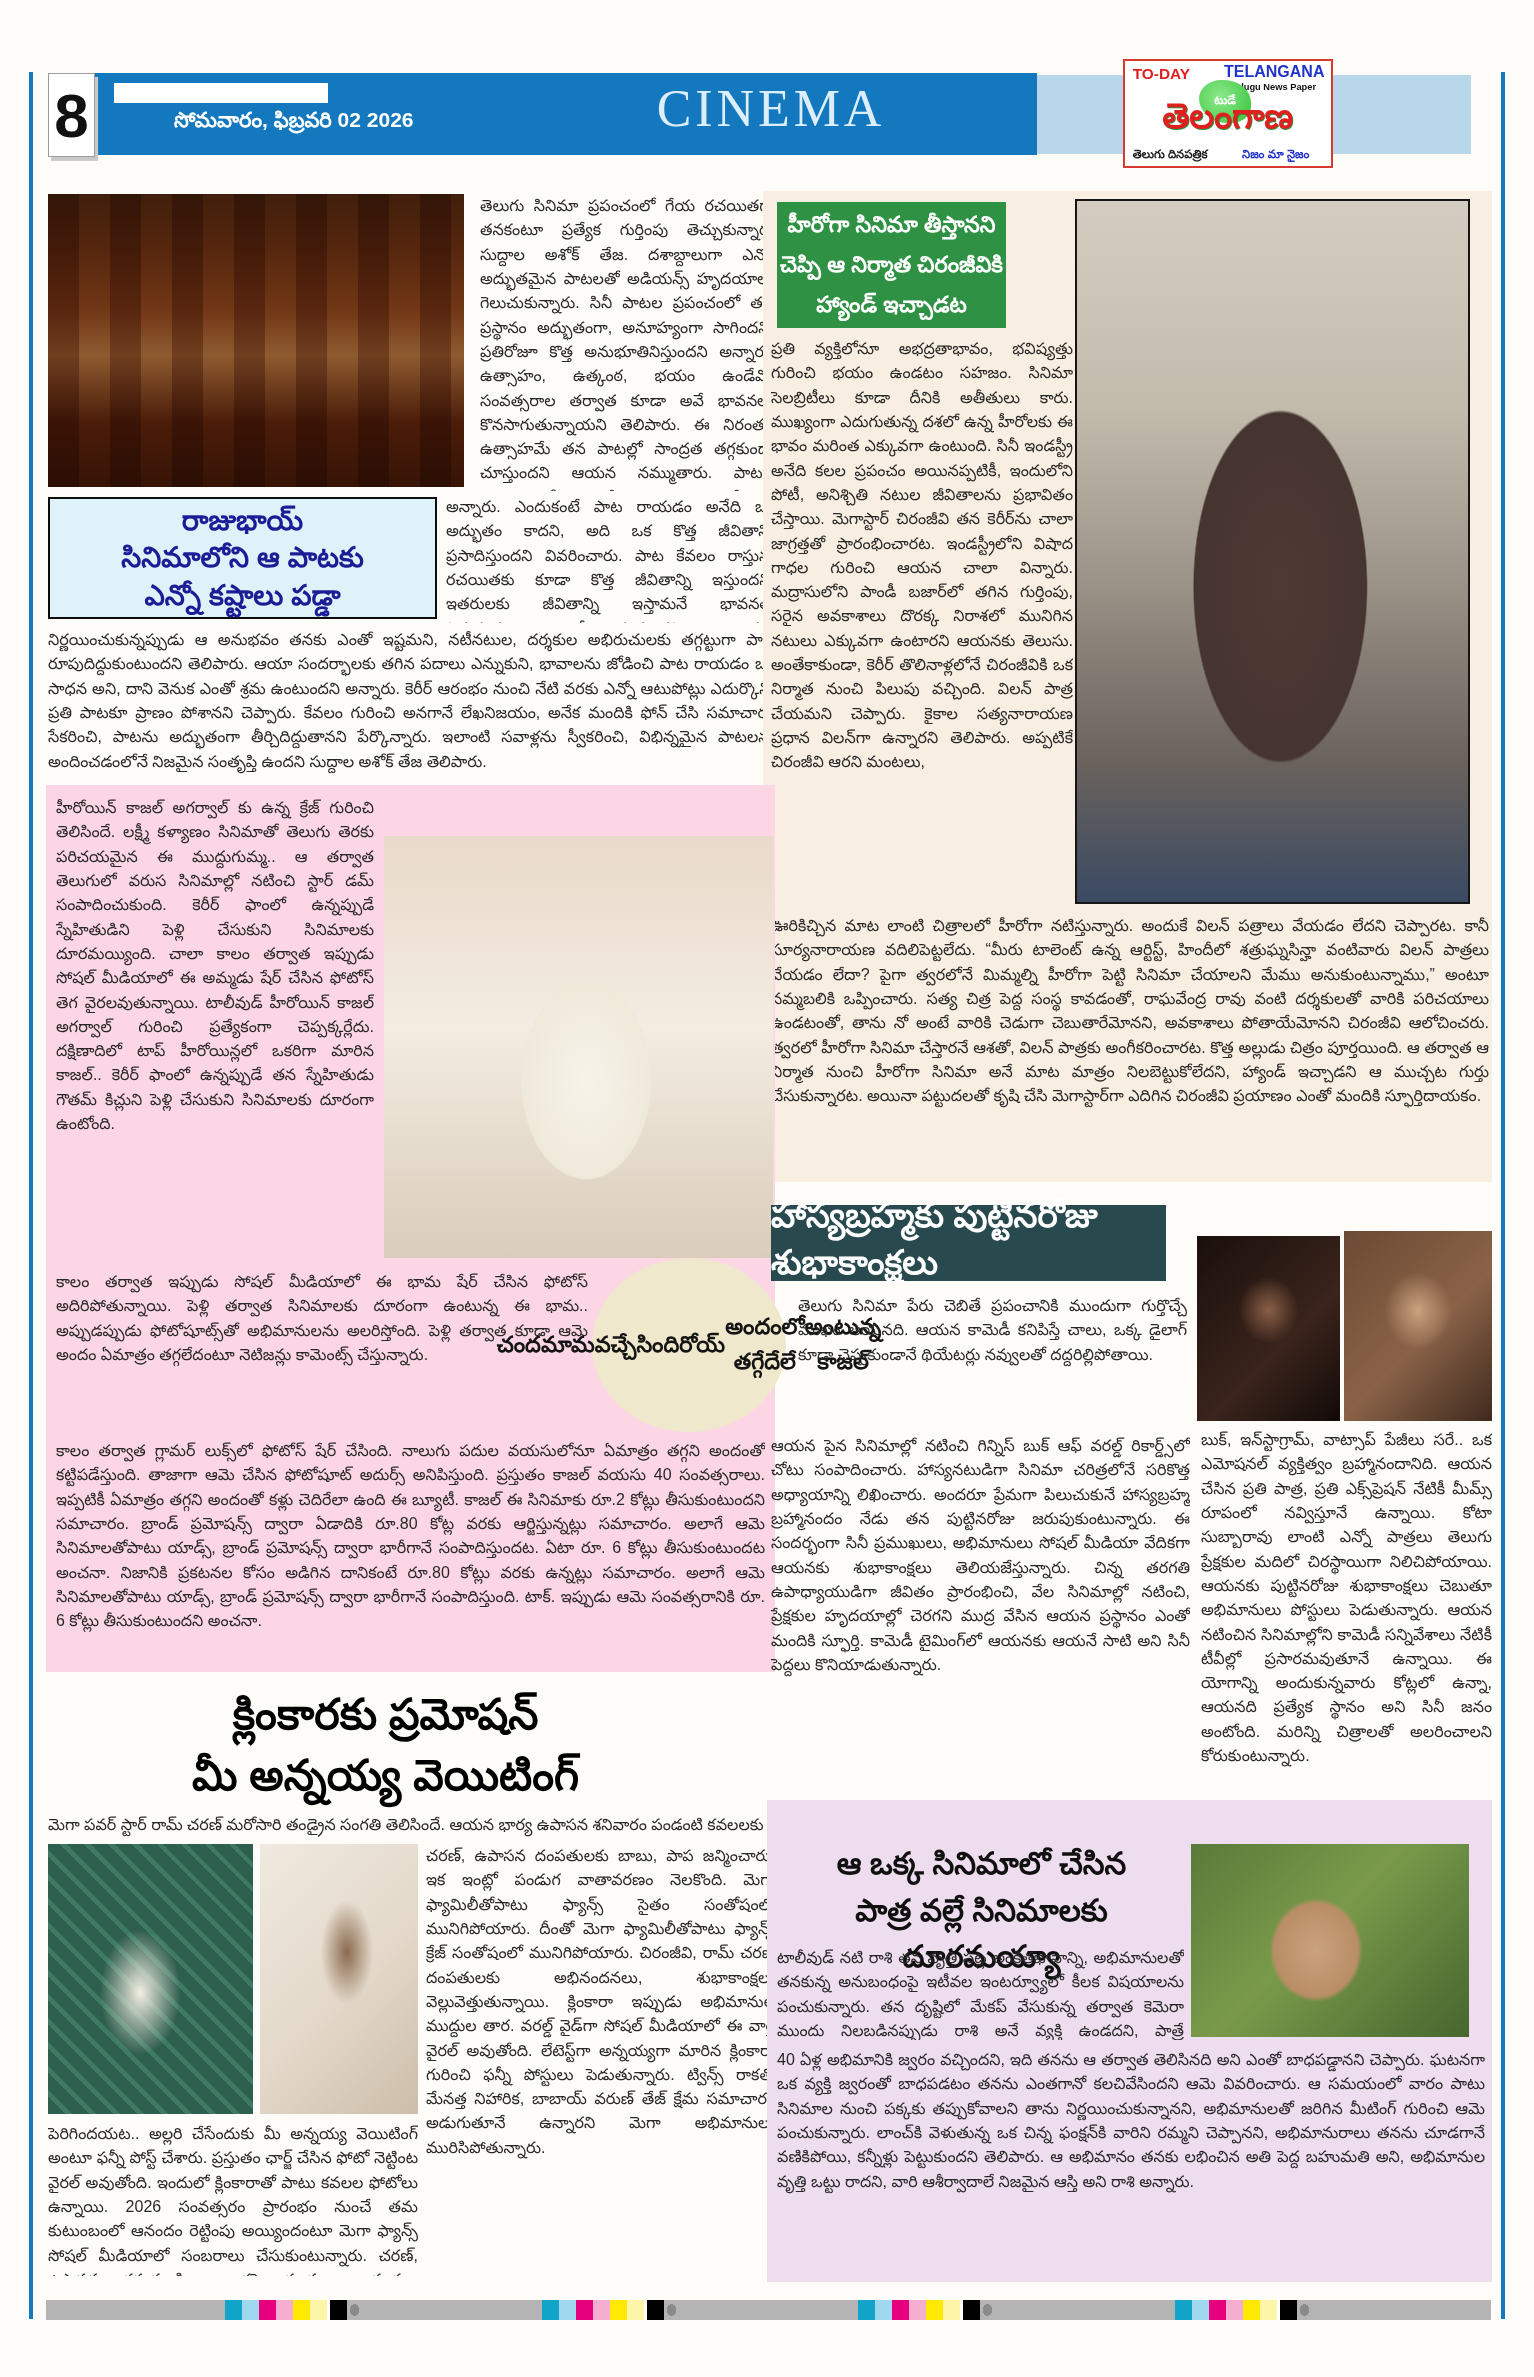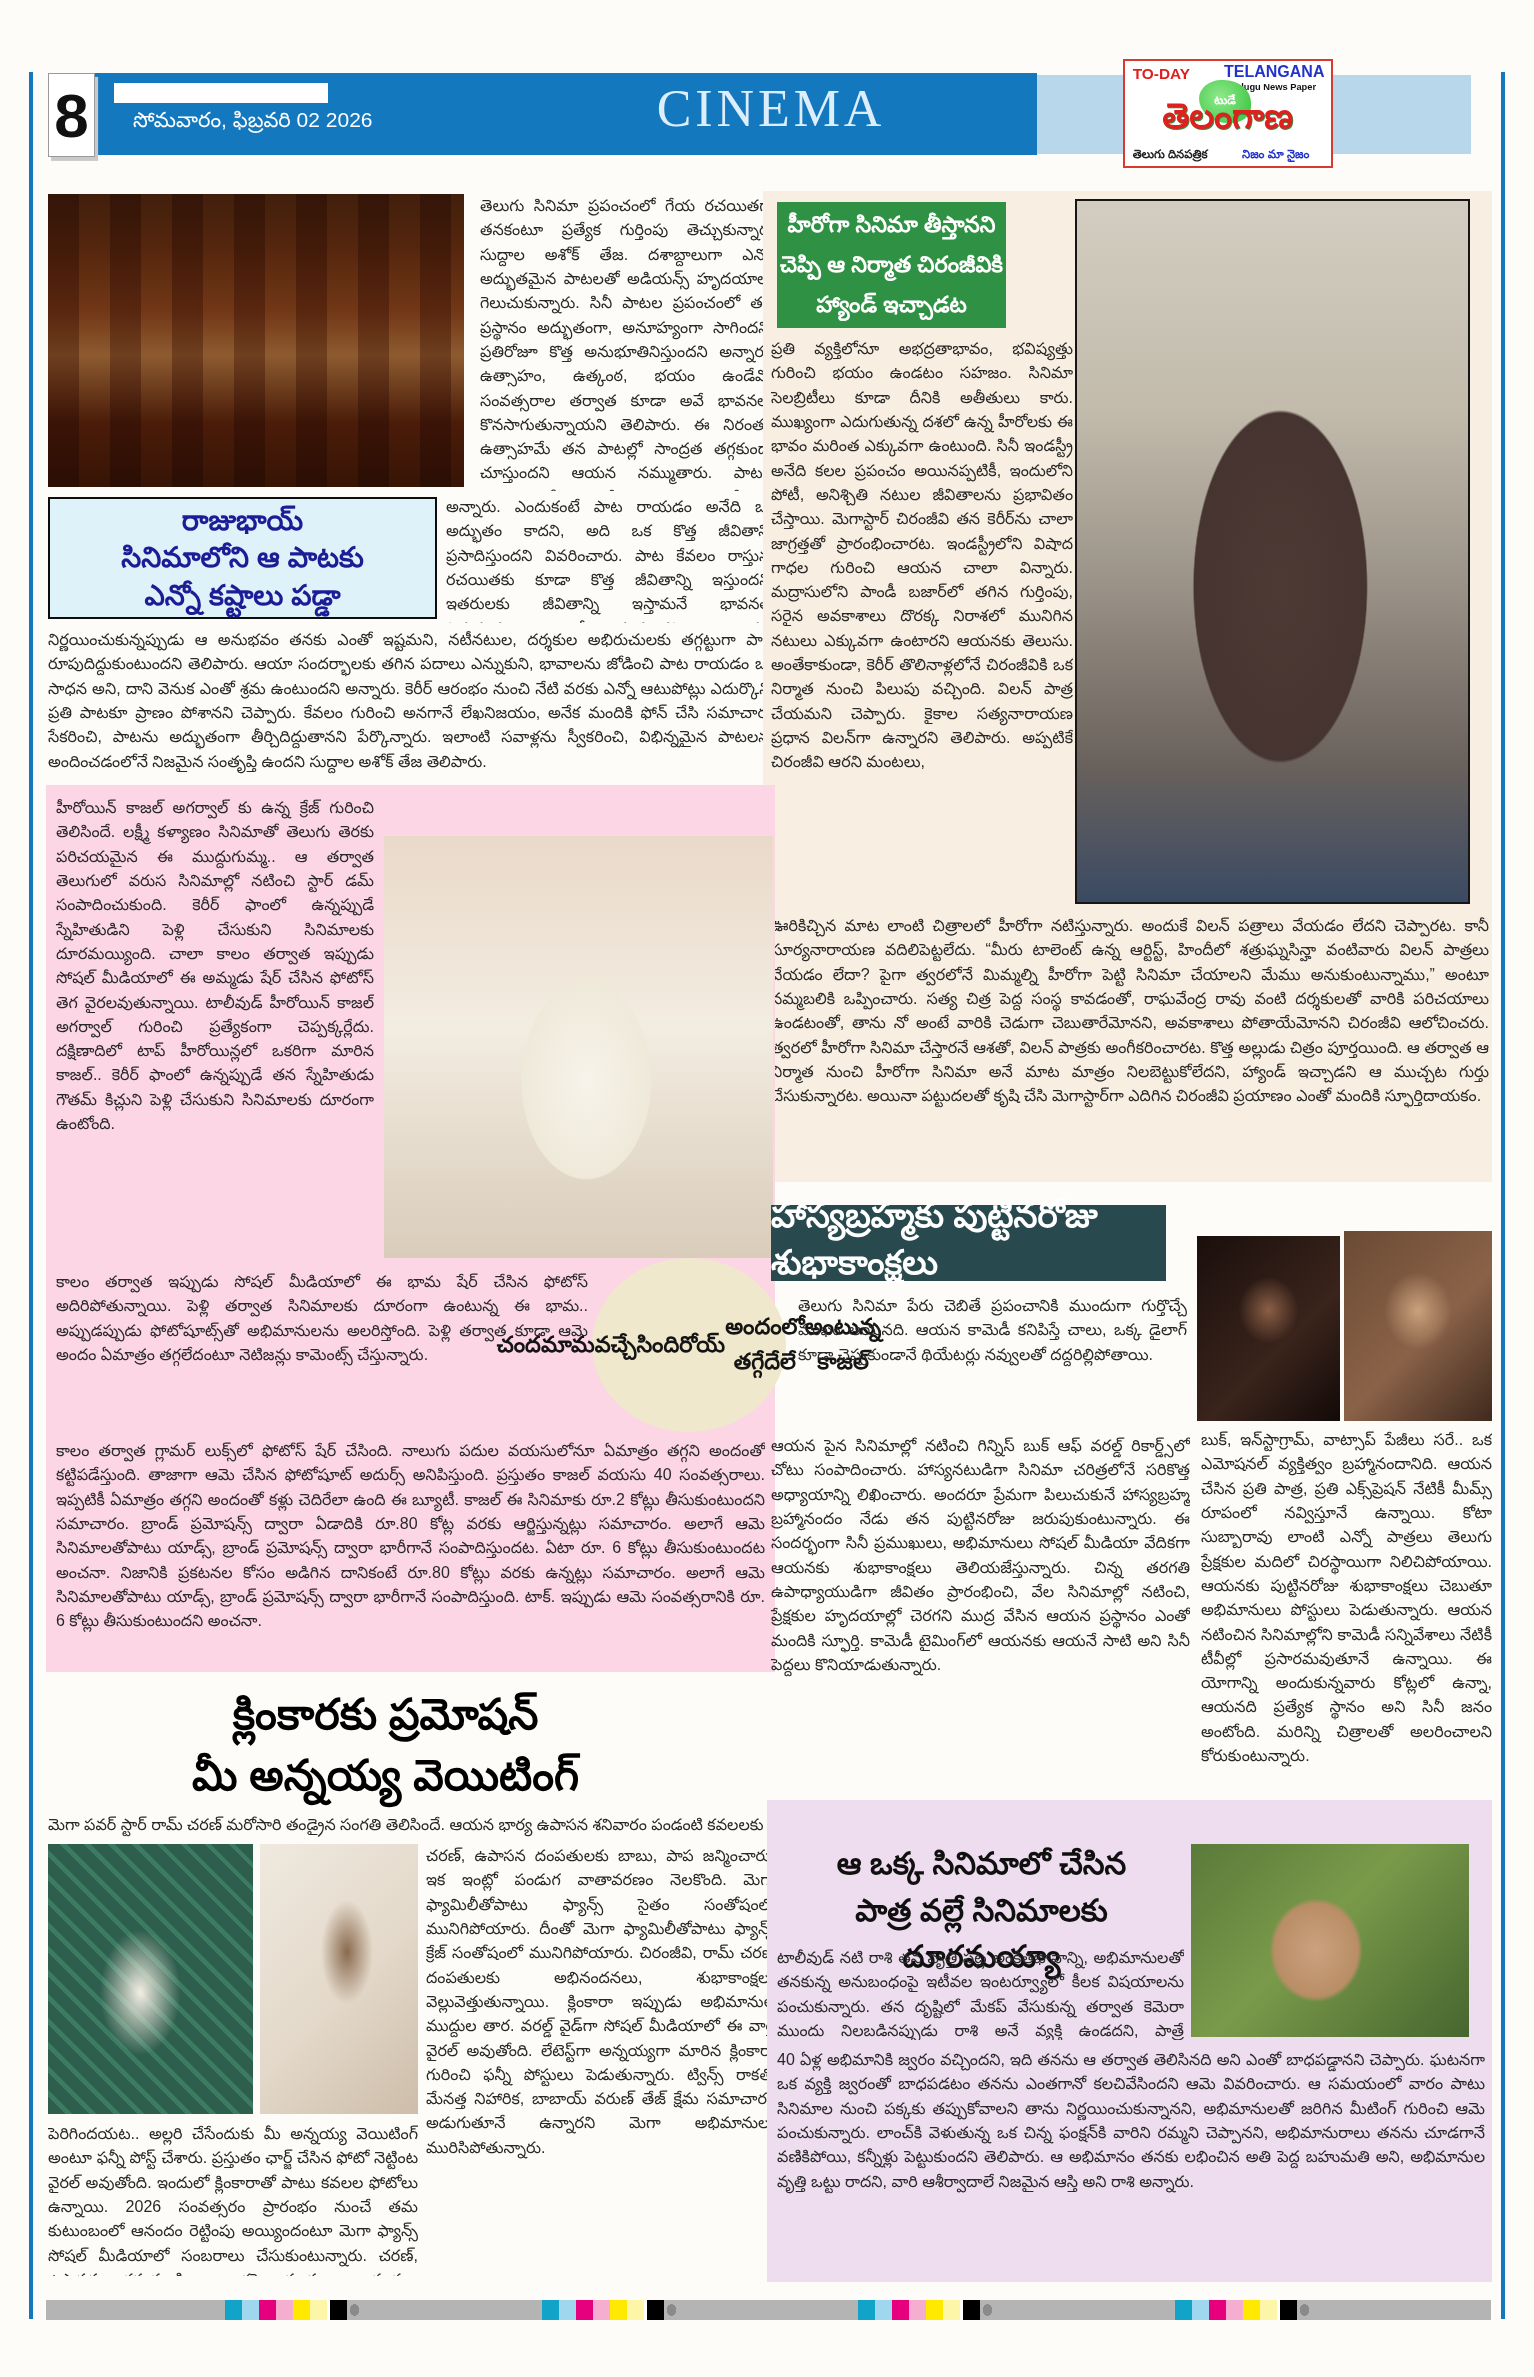--- a/index.html
+++ b/index.html
@@ -8,21 +8,21 @@
   .abs{position:absolute;}
   .body-text{font-size:16px;line-height:1.52;color:#282828;text-align:justify;overflow:hidden;}
   .photo{overflow:hidden;}
   
   .edge-line{width:3.9px;background:#1478be;}
   .numbox{background:#fff;border:0.8px solid #9a9a9a;box-shadow:3.1px 3.9px 0 #c9c9c9;
           display:flex;align-items:center;justify-content:center;
           font-size:62px;font-weight:bold;color:#111;font-family:"Liberation Sans",sans-serif;}
   .bluebar{background:#1478be;}
   .whitestrip{background:#fff;}
-  .datetxt{color:#fff;font-weight:normal;font-size:21px;}
+  .datetxt{color:#fff;font-weight:bold;font-size:21px;margin-left:41px;}
   .cinema{color:#dceefb;font-family:"Liberation Serif",serif;font-size:52px;letter-spacing:3.9px;text-align:center;}
   .lightband{background:#b9d7ea;}
   .logo{background:#fff;border:2.3px solid #d93a30;box-sizing:border-box;}
   .logo .today{color:#e01f1f;font-weight:bold;font-size:15.4px;}
   .logo .telangana{color:#2233cc;font-weight:bold;font-size:16px;}
   .logo .tag{color:#111;font-size:9.3px;font-weight:bold;}
   .logo .map{background:radial-gradient(circle at 40% 40%,#8ee98b,#35c23a);border-radius:45% 55% 40% 60%;
              display:flex;align-items:center;justify-content:center;color:#fff;font-size:11.6px;font-weight:bold;margin-left:12px;}
   .logo .script{color:#e01f1f;font-size:35px;font-weight:bold;text-align:center;text-shadow:0.8px 0.8px 0 #2f9143;}
   .logo .b-left{color:#222;font-size:11.6px;font-weight:bold;}

